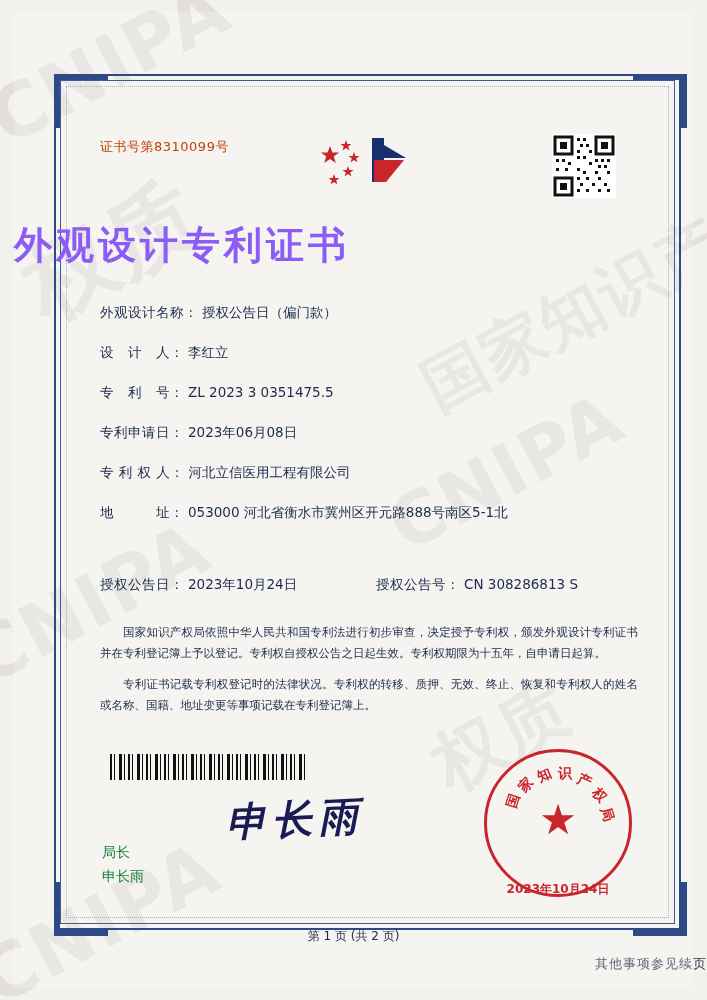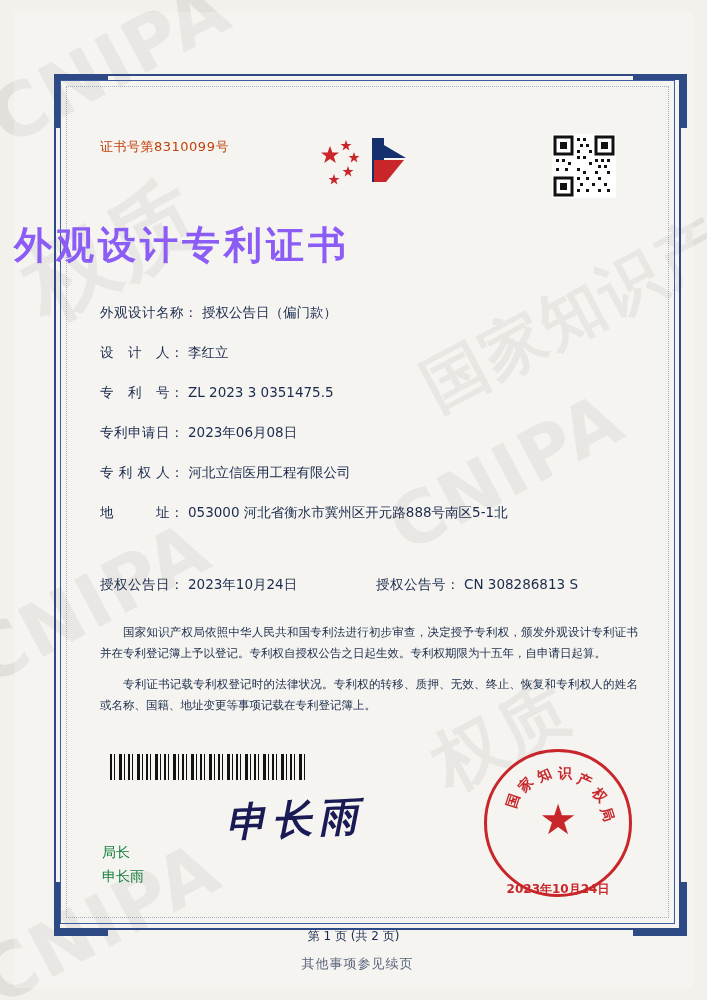--- a/index.html
+++ b/index.html
@@ -154,21 +154,21 @@
     font-size:12px;white-space:nowrap;font-weight:700;
   }
 
   
   .page-no{
     position:absolute;left:0;right:0;top:916px;
     text-align:center;font-size:12px;color:#1b2b4d;
   }
   .footnote{
     position:absolute;left:8px;right:0;top:955px;
-    text-align:center;font-size:13px;color:#2b3a57;letter-spacing:1px;
+    text-align:right;font-size:13px;color:#2b3a57;letter-spacing:1px;
   }
 </style>
 </head>
 <body>
 
 <div class="wm-layer">
   <div class="wm" style="left:-20px;top:20px;font-size:74px;transform:rotate(-28deg);">CNIPA</div>
   <div class="wm" style="left:20px;top:190px;font-size:90px;transform:rotate(-28deg);">权质</div>
   <div class="wm" style="left:400px;top:240px;font-size:64px;transform:rotate(-28deg);">国家知识产权局</div>
   <div class="wm" style="left:380px;top:430px;font-size:72px;transform:rotate(-28deg);">CNIPA</div>

